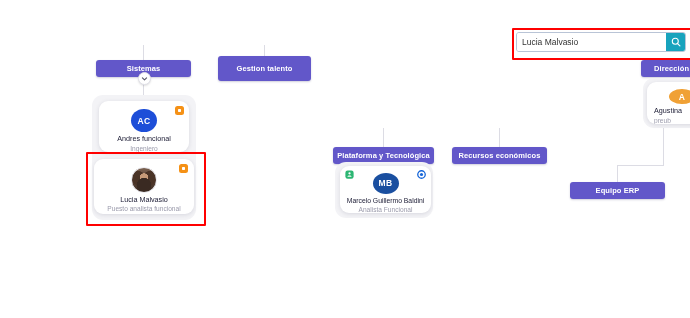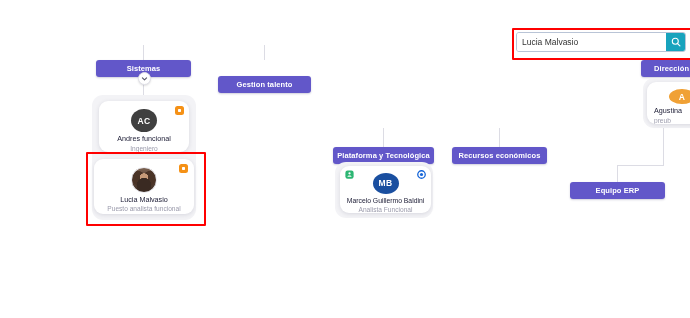--- a/index.html
+++ b/index.html
@@ -204,21 +204,21 @@
 
   <div class="chip" style="left:96px; top:60px; width:95px; height:17px;">
     <span>Sistemas</span>
   </div>
   <div class="toggle" style="left:138px; top:72px;">
     <svg width="7" height="7" viewBox="0 0 10 10">
       <path d="M2 4 L5 7 L8 4" fill="none" stroke="#555566" stroke-width="1.6" stroke-linecap="round" stroke-linejoin="round"></path>
     </svg>
   </div>
 
-  <div class="chip" style="left:218px; top:76px; width:93px; height:17px;">
+  <div class="chip" style="left:218px; top:56px; width:93px; height:25px;">
     <span>Gestion talento</span>
   </div>
 
   <div class="chip" style="left:333px; top:147px; width:101px; height:17px;">
     <span>Plataforma y Tecnológica</span>
   </div>
 
   <div class="chip" style="left:452px; top:147px; width:95px; height:17px;">
     <span>Recursos económicos</span>
   </div>
@@ -232,21 +232,21 @@
   </div>
 
   <div class="group" style="left:92px; top:95px; width:104px; height:125px;"></div>
 
   <div class="pcard" style="left:99px; top:101px; width:90px; height:51px; padding-top:8px;">
     <div class="badge orange" style="right:5px; top:5px;">
       <svg width="5" height="5" viewBox="0 0 10 10">
         <rect x="2" y="2" width="6" height="6" rx="1.4" fill="#ffffff"></rect>
       </svg>
     </div>
-    <div class="avatar" style="background:#404040;text-align:right;">
+    <div class="avatar" style="background:#1d4ed8;text-align:right;">
       <span>AC</span>
     </div>
     <div class="pname">Andres funcional</div>
     <div class="prole">Ingeniero</div>
   </div>
 
   <div class="pcard" style="left:94px; top:159px; width:100px; height:55px; padding-top:8px;">
     <div class="badge orange" style="right:6px; top:5px;">
       <svg width="5" height="5" viewBox="0 0 10 10">
         <rect x="2" y="2" width="6" height="6" rx="1.4" fill="#ffffff"></rect>

